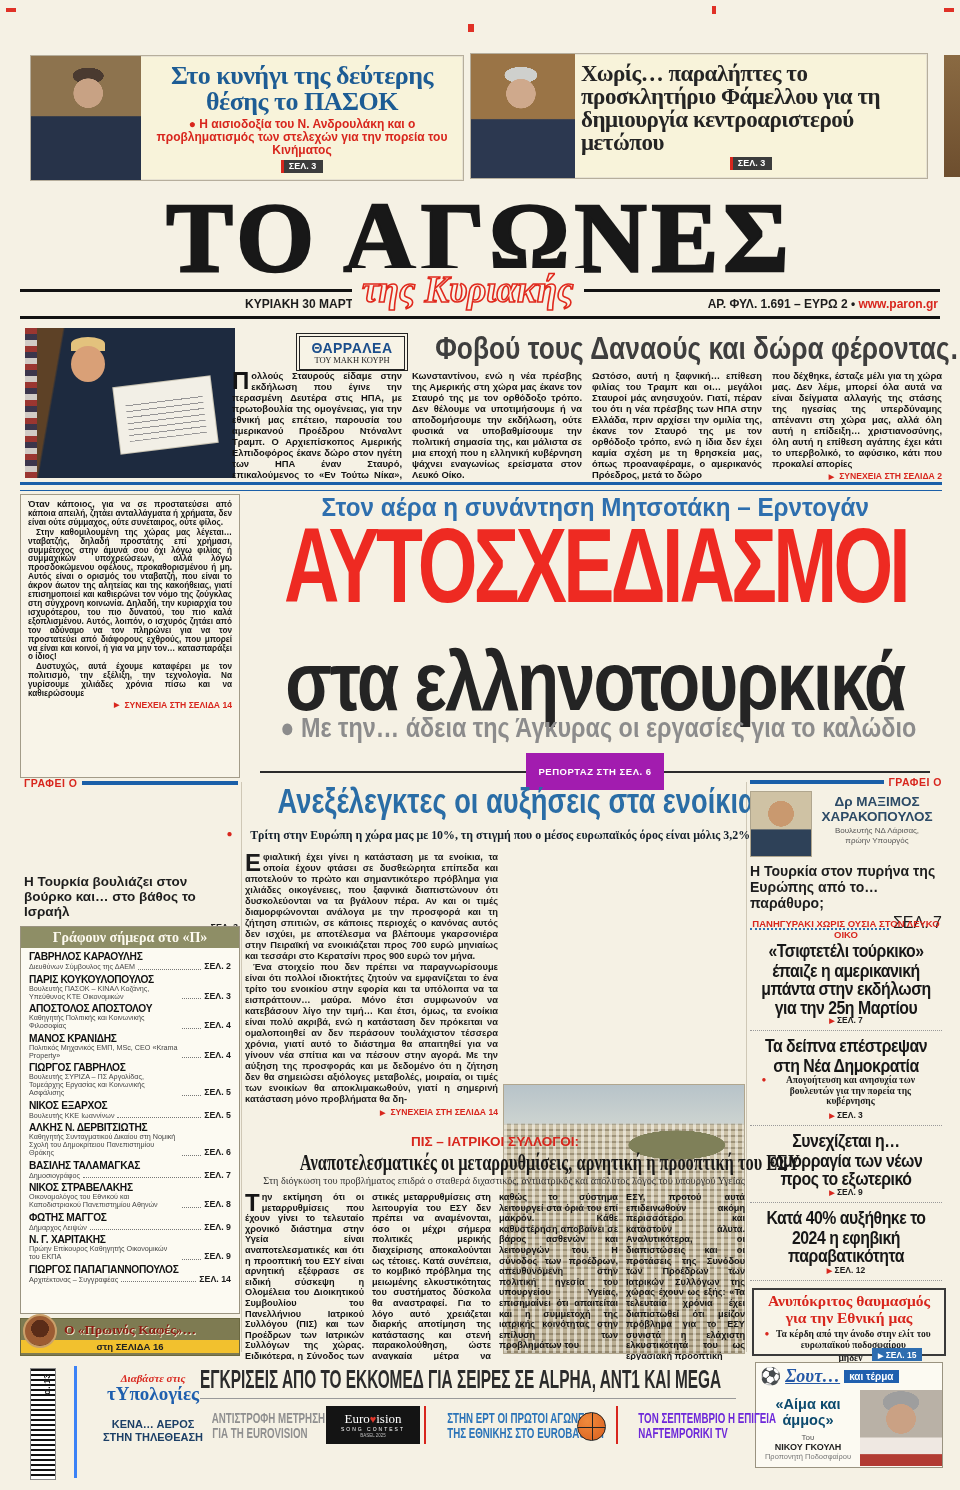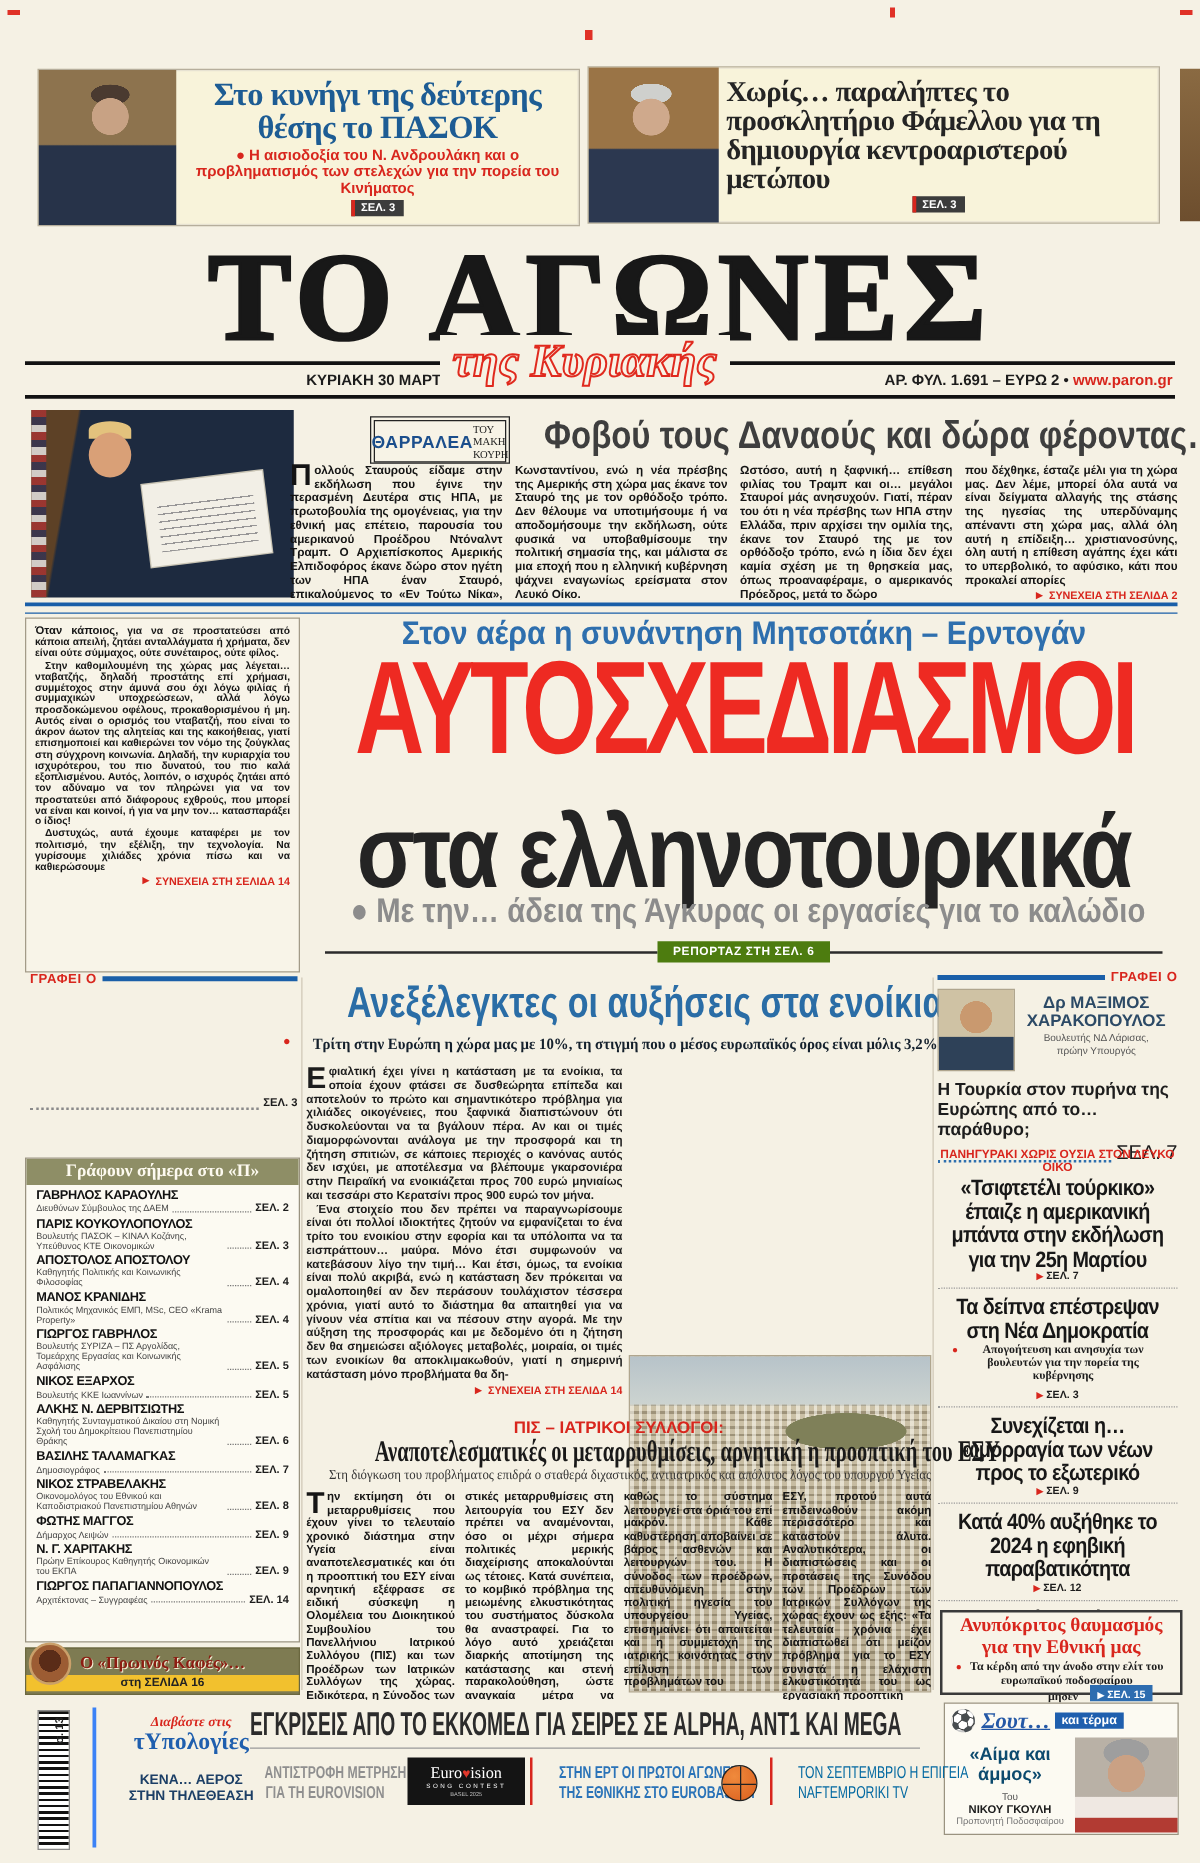--- a/index.html
+++ b/index.html
@@ -26,40 +26,40 @@
   #dateline{left:20px;top:289px;width:920px;height:24px;border-top:3px solid #121212;border-bottom:3px solid #121212;
             display:flex;align-items:center;font-size:12px;font-weight:bold;}
   #dl-date{margin-left:225px;letter-spacing:0px;}
   #dl-right{margin-left:auto;margin-right:2px;}
   #dl-script{left:352px;top:268px;z-index:3;background:#f5f1e4;padding:0 10px;
              font-family:"Liberation Serif",serif;font-style:italic;font-weight:bold;font-size:37px;
              color:#f8f3e6;-webkit-text-stroke:1.6px #e02a1e;}
   
   .photo{position:relative;overflow:hidden;}
   #th-label{left:296px;top:333px;width:106px;height:32px;border:1px solid #232323;padding:2px;background:#f7f3e6;}
-  #th-label .inner{border:1px solid #232323;height:100%;display:flex;flex-direction:row;align-items:center;justify-content:center;}
+  #th-label .inner{border:1px solid #232323;height:100%;display:flex;flex-direction:column;align-items:center;justify-content:center;}
   #th-label .l1{color:#1b4e8c;font-weight:bold;font-size:14px;line-height:14px;letter-spacing:0.5px;}
   #th-label .l2{font-family:"Liberation Serif",serif;font-size:8.5px;line-height:10px;color:#222;}
   #th-head{left:418px;top:331px;width:524px;color:#3e3e3e;font-weight:bold;font-size:28px;}
   #th-body{left:232px;top:370px;width:710px;height:110px;display:flex;gap:10px;overflow:hidden;}
   #th-body .col{flex:1;font-size:9.4px;line-height:11px;font-weight:bold;color:#141414;text-align:justify;}
   .dropcap::first-letter{float:left;font-size:24px;line-height:20px;padding:1px 2px 0 0;font-weight:bold;}
   .morelink{display:flex;justify-content:flex-end;align-items:center;gap:5px;color:#d8261d;font-weight:bold;font-size:8.6px;margin-top:2px;}
   .morelink .arr{font-size:7px;}
   #blue-rule{left:20px;top:482px;width:922px;height:5px;border-top:3px solid #1a5fa8;border-bottom:1px solid #1a5fa8;}
   
   #ms-kicker{left:250px;top:492px;width:690px;text-align:center;color:#2e6fae;font-weight:bold;font-size:25px;}
   #ms-h1{left:245px;top:514px;width:700px;text-align:center;color:#ee2a22;font-weight:bold;font-size:80px;line-height:80px;letter-spacing:-4px;}
   #ms-h1 .sq{transform:scale(0.96,1.32);}
   #ms-h2{left:245px;top:640px;width:700px;text-align:center;color:#242424;font-weight:bold;font-size:70px;line-height:70px;letter-spacing:-2px;}
   #ms-h2 .sq{transform:scale(0.98,1.18);}
   #ms-bullet{left:245px;top:712px;width:700px;text-align:center;color:#8c8c8c;font-weight:bold;font-size:26px;}
   #ms-tagrow{left:260px;top:753px;width:670px;display:flex;align-items:center;}
   #ms-tagrow .line{flex:1;border-top:2px solid #2b2b2b;}
-  #ms-tag{background:#4d7c0f;color:#fff;font-weight:bold;font-size:9.5px;padding:3px 12px;letter-spacing:0.5px;}
+  #ms-tag{background:#a21caf;color:#fff;font-weight:bold;font-size:9.5px;padding:13px 12px;letter-spacing:0.5px;}
   
   #sb{left:20px;top:494px;width:218px;height:282px;border:1px solid #a39b88;background:#f8f4e8;overflow:hidden;}
   #sb-head{background:#e12f24;color:#fff;font-weight:bold;font-size:18.5px;line-height:28px;text-align:center;height:28px;letter-spacing:-0.5px;}
   #sb-body{padding:5px 7px 2px 7px;font-size:8.2px;line-height:8.9px;font-weight:bold;color:#161616;text-align:justify;}
   #sb-body p{margin:0 0 1px 0;}
   #sb-body p+p{text-indent:8px;}
   #sb-body .lead{font-size:9px;}
   
   .writesrow{display:flex;align-items:center;gap:5px;}
   .writesrow .lbl{color:#d8261d;font-weight:bold;font-size:10.5px;letter-spacing:0.5px;}
@@ -172,21 +172,21 @@
   #btlogo .l1{font-family:"Liberation Serif",serif;font-size:13px;line-height:13px;}
   #btlogo .l1 .heart{color:#e0372b;font-size:11px;}
   #btlogo .l2{font-size:5px;letter-spacing:2px;line-height:7px;}
   #btlogo .l3{font-size:4.5px;color:#bbb;line-height:6px;}
   .btdiv{position:absolute;top:1406px;width:2px;height:38px;background:#d8261d;}
   #bt2{left:432px;width:138px;color:#2a73b8;font-weight:bold;font-size:12.5px;line-height:14px;}
   #bball{left:577px;top:1412px;width:27px;height:27px;border-radius:50%;border:1px solid #222;
          background:radial-gradient(circle at 35% 30%,#f08a3c,#d95f1e);}
   #bball::before{content:"";position:absolute;left:50%;top:0;bottom:0;width:1.5px;background:#222;}
   #bball::after{content:"";position:absolute;top:50%;left:0;right:0;height:1.5px;background:#222;}
-  #bt3{left:626px;width:112px;color:#0369a1;font-weight:normal;font-size:12.5px;line-height:14px;}
+  #bt3{left:626px;width:112px;color:#6d28d9;font-weight:bold;font-size:12.5px;line-height:14px;}
   
   #ph-andr{width:110px;background:
       radial-gradient(circle 15px at 52% 30%,#c8a284 0 97%,rgba(0,0,0,0) 100%),
       radial-gradient(ellipse 17px 9px at 52% 16%,#4a3a30 0 90%,rgba(0,0,0,0) 92%),
       linear-gradient(180deg,#8d734e 0 48%,#273349 49%);}
   #ph-fam{width:104px;background:
       radial-gradient(circle 15px at 48% 32%,#cfa98c 0 97%,rgba(0,0,0,0) 100%),
       radial-gradient(ellipse 18px 9px at 48% 17%,#cfd0cd 0 90%,rgba(0,0,0,0) 92%),
       linear-gradient(180deg,#9a7446 0 52%,#2c3850 53%);}
   #ph-trump{left:25px;top:328px;width:210px;height:150px;background:
@@ -287,20 +287,21 @@
   <span class="lbl">ΓΡΑΦΕΙ Ο</span>
     <span class="bar"></span>
 </div>
 <div class="abs photo" id="kp-photo">
   <div id="kp-phototext">2025  ISTANBUL</div>
   <div id="kp-cap"></div>
   <div id="kp-name"><span>ΛΑΖΑΡΟΣ</span><br><span>ΚΑΜΠΟΥΡΙΔΗΣ</span></div>
   <div id="kp-role">Αντιστράτηγος ε.α.</div>
 </div>
 <div class="abs" id="kp-head">
+  <span>Η Τουρκία βουλιάζει στον βούρκο και… στο βάθος το Ισραήλ</span>
   <span class="leaderrow">
       <span class="dots"></span>
       <span class="pg">ΣΕΛ. 3</span>
     </span>
 </div>
 
 <div class="abs" id="ct">
   <div id="ct-head">Γράφουν σήμερα στο «Π»</div>
   <div id="ct-list">
     <div class="c-item">

